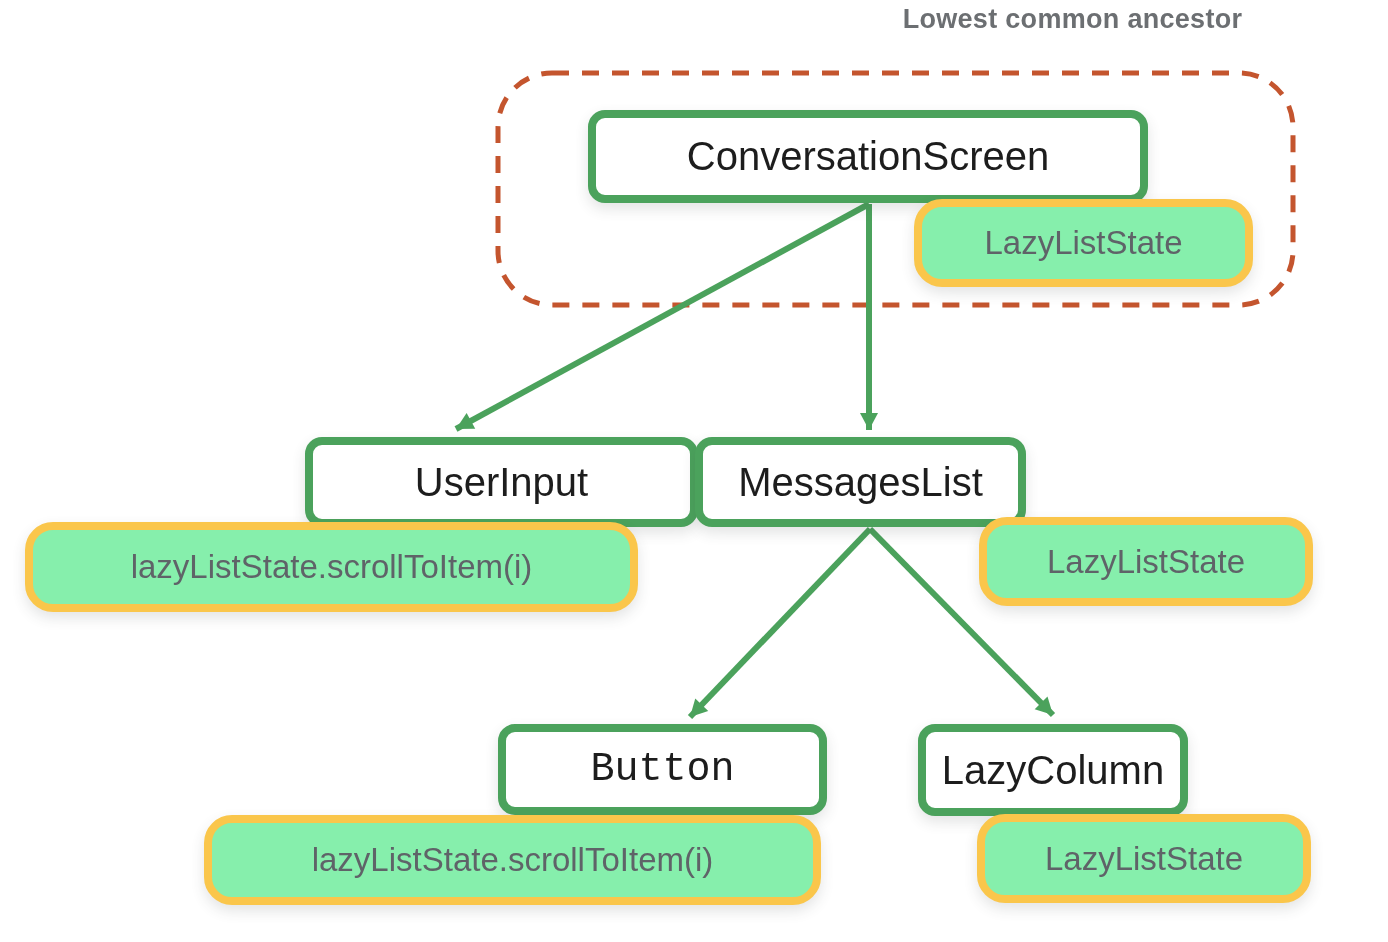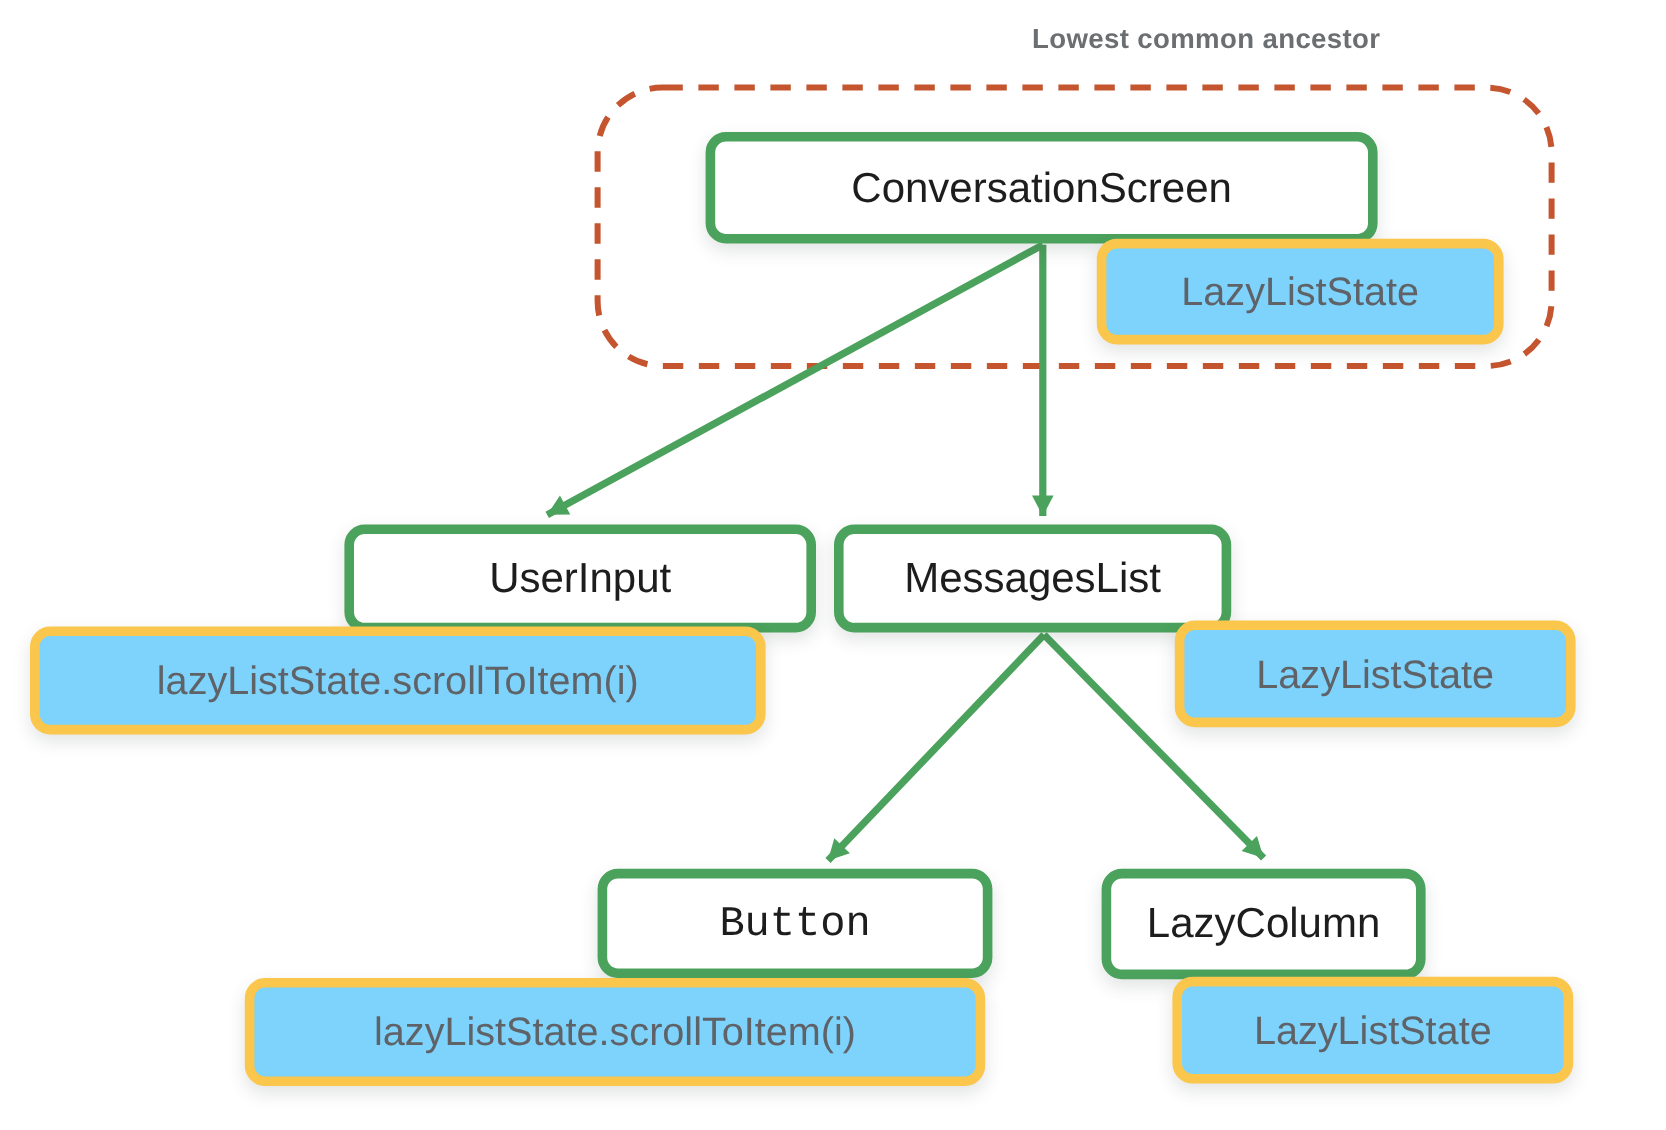--- a/index.html
+++ b/index.html
@@ -12,24 +12,24 @@
     position: relative;
     width: 1388px;
     height: 942px;
     overflow: hidden;
     background: #ffffff;
   }
   
   .annotation {
     position: absolute;
     left: 860px;
-    top: 19px;
+    top: 4px;
     width: 425px;
-    text-align: left;
-    font-size: 23px;
+    text-align: center;
+    font-size: 27px;
     font-weight: 700;
     letter-spacing: 0.3px;
     color: var(--annotation-text, #6c6f72);
     z-index: 4;
   }
   
   #diagram-svg {
     position: absolute;
     left: 0; top: 0;
     z-index: 1;
@@ -51,47 +51,47 @@
   
   .component-box {
     position: absolute;
     box-sizing: border-box;
     background: #ffffff;
     border: 8px solid var(--component-border, #4ba25c);
     border-radius: 17px;
     display: flex;
     align-items: center;
     justify-content: center;
-    font-size: 35px;
+    font-size: 40px;
     color: var(--component-text, #1d1d1d);
     z-index: 2;
     box-shadow: 0 6px 14px rgba(60,64,67,0.14);
     white-space: nowrap;
   }
   
   .state-box {
     position: absolute;
     box-sizing: border-box;
-    background: #7dd3fc;
+    background: #86efac;
     border: 8px solid var(--state-border, #fac64b);
-    border-radius: 17px;
+    border-radius: 28px;
     display: flex;
     align-items: center;
     justify-content: center;
     font-size: 33px;
     color: var(--state-text, #5f6368);
     z-index: 3;
     box-shadow: 0 6px 14px rgba(60,64,67,0.14);
     white-space: nowrap;
     text-align: right;
   }
   
   #box-conversation-screen { left: 588px;  top: 110px; width: 560px; height: 93px; }
   #box-root-state          { left: 914px;  top: 199px; width: 339px; height: 88px; }
-  #box-user-input          { left: 287px;  top: 437px; width: 393px; height: 90px; }
+  #box-user-input          { left: 305px;  top: 437px; width: 393px; height: 90px; }
   #box-user-input-state    { left: 25px;   top: 522px; width: 613px; height: 90px; }
   #box-messages-list       { left: 695px;  top: 437px; width: 331px; height: 90px; }
   #box-messages-list-state { left: 979px;  top: 517px; width: 334px; height: 89px; }
   #box-button              { left: 498px;  top: 724px; width: 329px; height: 91px; font-family: Liberation Mono, monospace; }
   #box-button-state        { left: 204px;  top: 815px; width: 617px; height: 90px; }
   #box-lazy-column         { left: 918px;  top: 724px; width: 270px; height: 92px; }
   #box-lazy-column-state   { left: 977px;  top: 814px; width: 334px; height: 89px; }
 </style>
 </head>
 <body>

